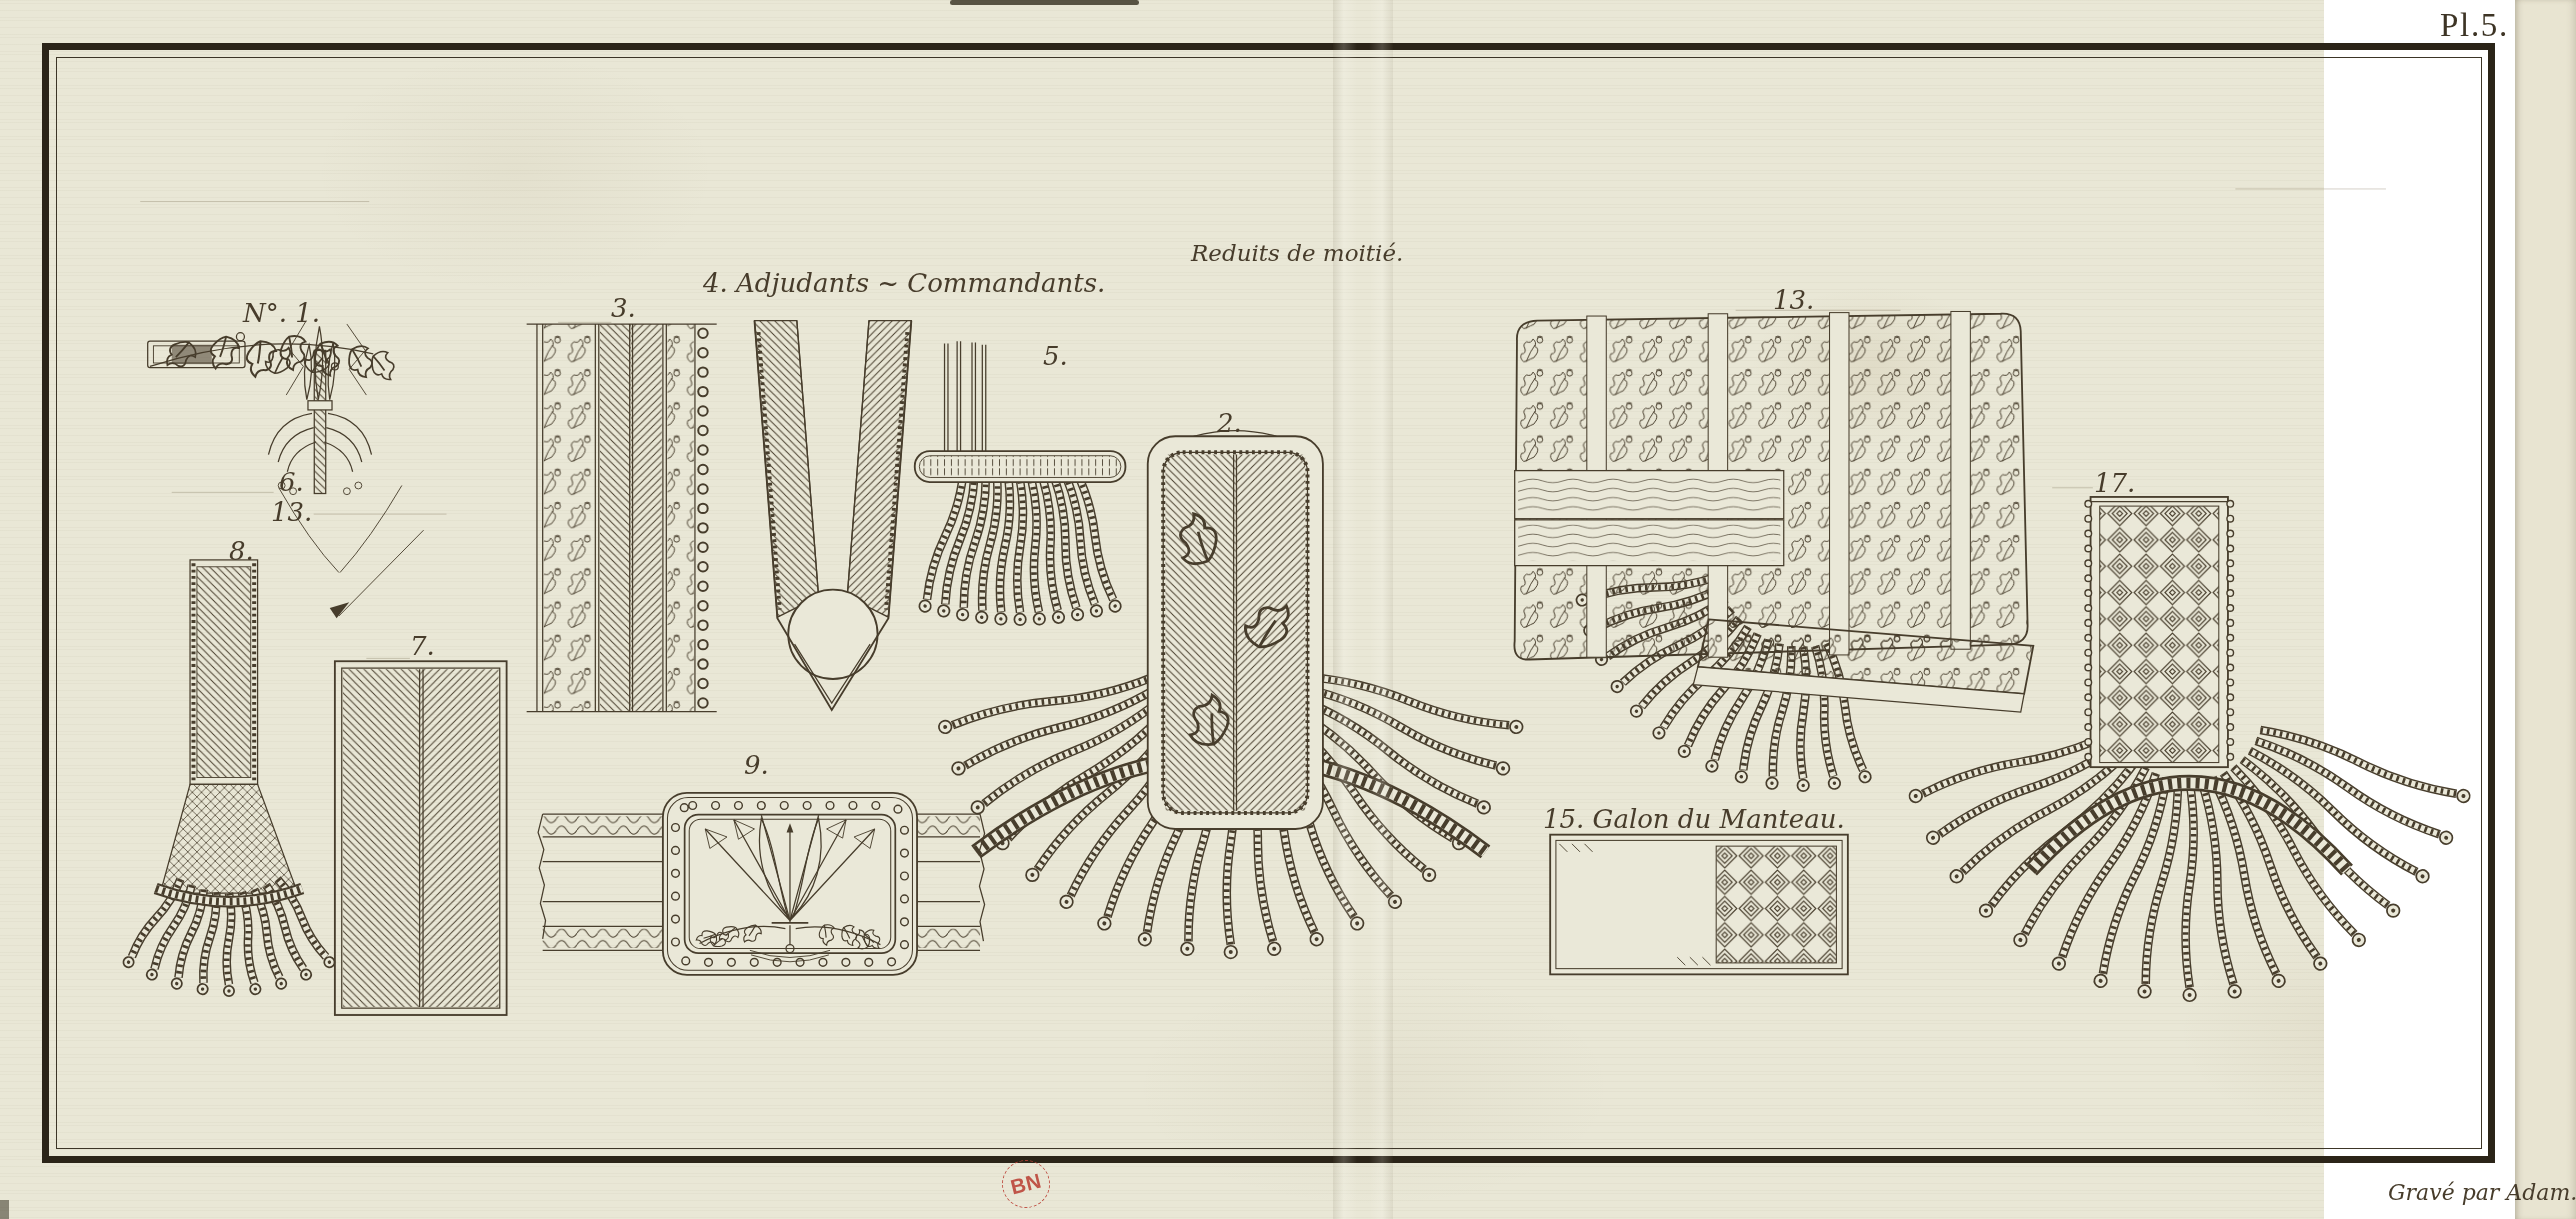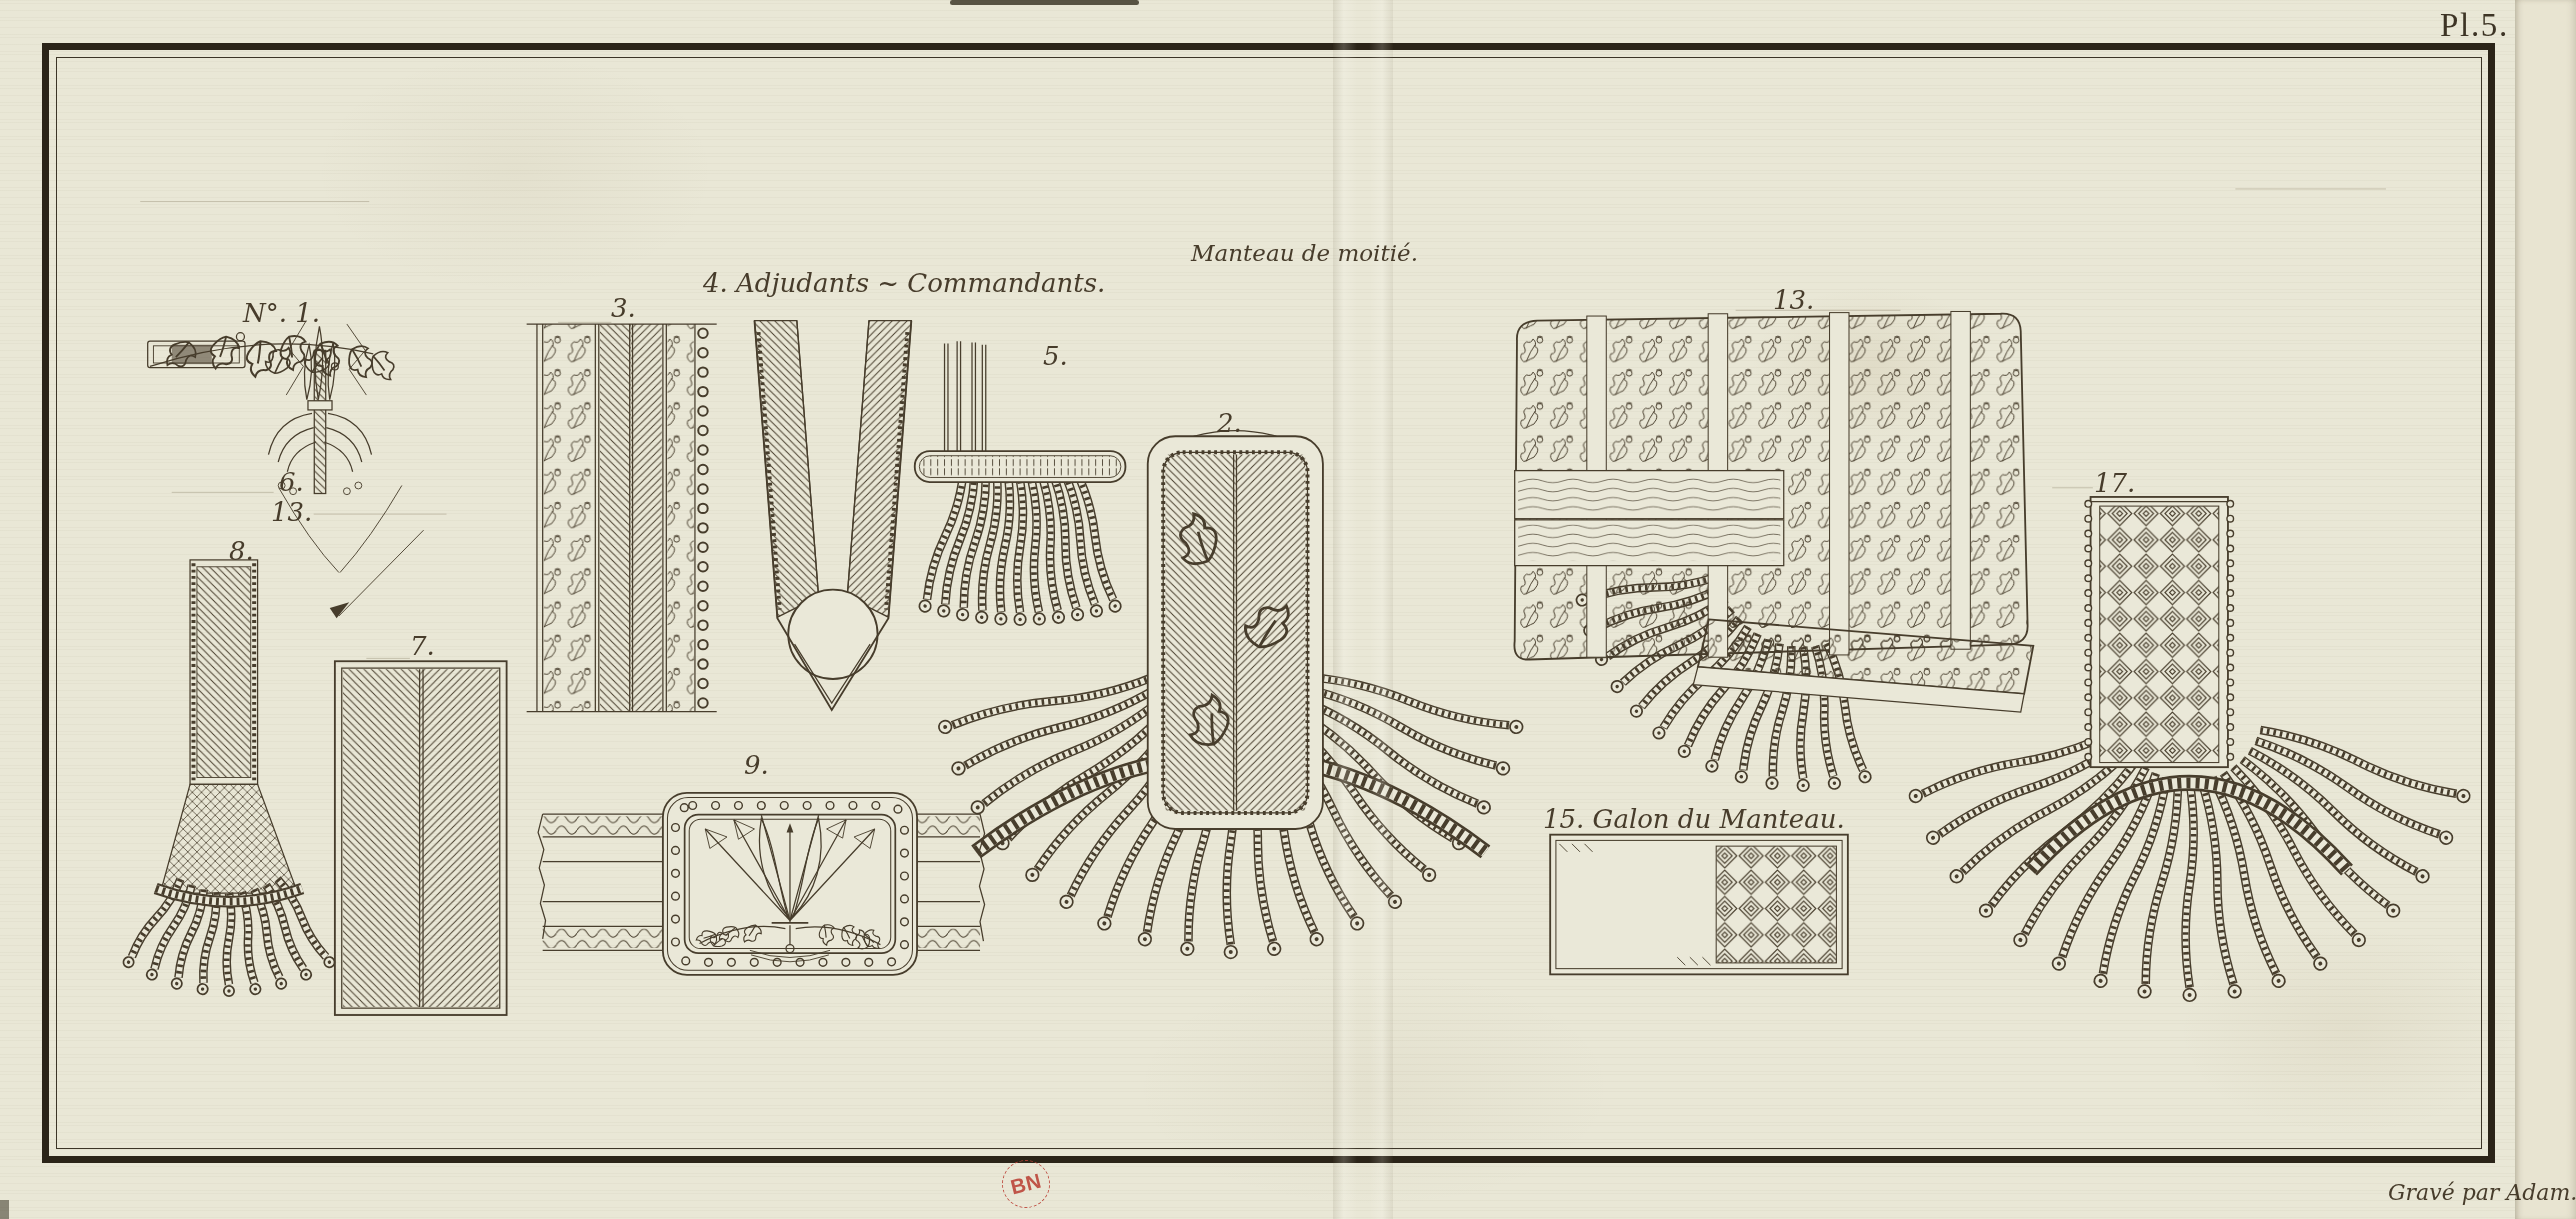--- a/index.html
+++ b/index.html
@@ -1,17 +1,17 @@
 <!DOCTYPE html>
 <html style="font-size:9.2px"><head>
 <meta charset="utf-8">
 <style>
   html,body{margin:0;padding:0;}
   body{width:2576px;height:1220px;overflow:hidden;font-family:"Liberation Serif",serif;}
-  .page{position:relative;width:2576px;height:1220px;
+  .page{position:relative;width:2324px;height:1220px;
     background-color:#e9e7d6;
     background-image:
       radial-gradient(ellipse 172px 114px at 1872px 366px, rgba(150,120,70,.10), transparent 70%),
       radial-gradient(ellipse 286px 172px at 515px 172px, rgba(140,120,80,.06), transparent 70%),
       radial-gradient(ellipse 240px 149px at 2347px 1030px, rgba(140,115,70,.07), transparent 70%),
       radial-gradient(ellipse 343px 172px at 1374px 1088px, rgba(130,110,70,.05), transparent 70%),
       repeating-linear-gradient(180deg, rgba(110,100,70,.045) 0 0.6px, transparent 0.6px 3.4px);
   }
   .frame-outer{position:absolute;left:42px;top:43px;width:2453px;height:1120px;border:7.4px solid #2b2418;box-sizing:border-box;}
   .frame-inner{position:absolute;left:56px;top:57px;width:2426px;height:1092px;border:1.1px solid #3c3527;box-sizing:border-box;}
@@ -385,21 +385,21 @@
 
   <div class="frame-outer"></div>
   <div class="frame-inner"></div>
 
   <div class="crease-center"></div>
   <div class="crease-right"></div>
   <div class="smudge-top"></div>
   <div class="smudge-bl"></div>
 
   <div class="plateno">Pl.5.</div>
-  <div class="subt">Manteau de moitié.</div>
+  <div class="subt">Reduits de moitié.</div>
   <div class="engr">Gravé par Adam.</div>
 
   <div class="lbl" style="left:243px;top:298px;">N°. 1.</div>
   <div class="lbl" style="left:611px;top:293px;">3.</div>
   <div class="lbl" style="left:703px;top:268px;">4. Adjudants ~ Commandants.</div>
   <div class="lbl" style="left:1043px;top:341px;">5.</div>
   <div class="lbl" style="left:279px;top:467px;">6.</div>
   <div class="lbl" style="left:271px;top:497px;">13.</div>
   <div class="lbl" style="left:229px;top:536px;">8.</div>
   <div class="lbl" style="left:410px;top:631px;">7.</div>

